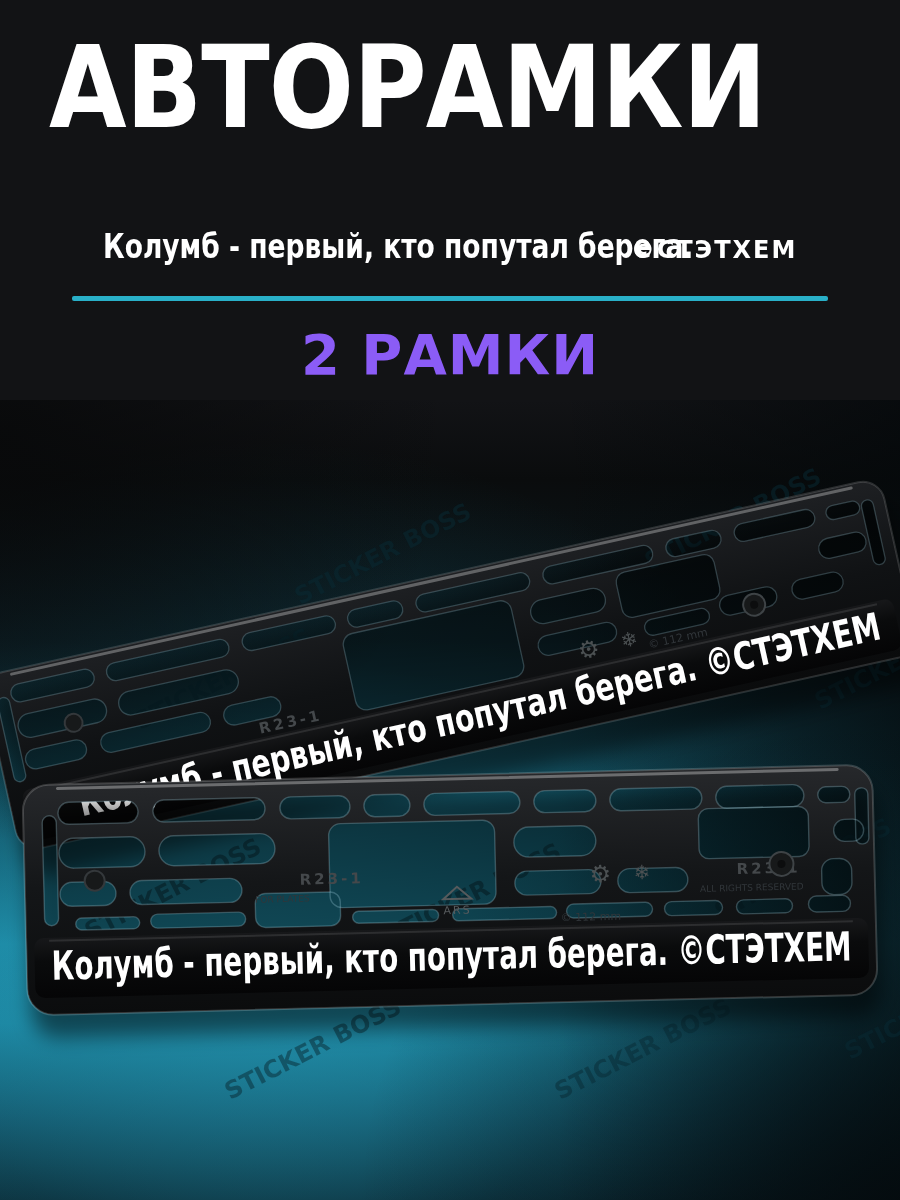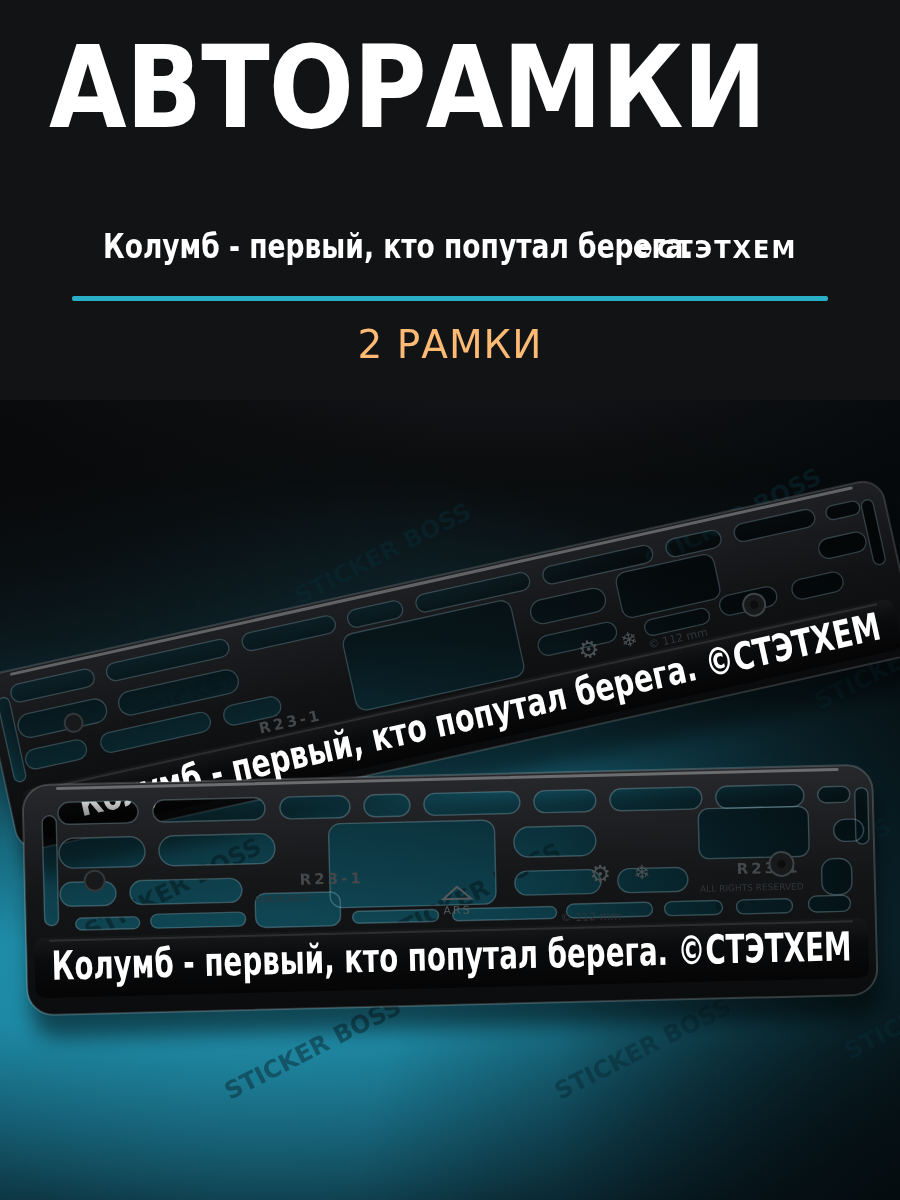--- a/index.html
+++ b/index.html
@@ -9,22 +9,22 @@
   .title-wrap{position:absolute;top:30px;left:0;width:100%;text-align:left;}
   .title{display:inline-block;font-size:114px;line-height:1.02;font-weight:700;color:#fff;
          letter-spacing:-1px;white-space:nowrap;transform:scaleX(.88);transform-origin:center;}
   .sub{position:absolute;top:226px;left:0;width:100%;display:flex;justify-content:center;
        align-items:baseline;gap:28px;color:#fff;white-space:nowrap;}
   .slogan-box{width:500px;overflow:visible;}
   .slogan{display:inline-block;font-size:34px;font-weight:700;white-space:nowrap;
           transform:scaleX(.78);transform-origin:left center;}
   .brand{font-size:24px;font-weight:700;letter-spacing:2px;}
   .divider{position:absolute;top:296px;left:72px;width:756px;height:5px;background:#29b0c8;border-radius:2px;}
-  .count{position:absolute;top:322px;left:0;width:100%;text-align:center;font-size:39px;
-         font-weight:400;color:#fdba74;letter-spacing:1px;}
+  .count{position:absolute;top:322px;left:0;width:100%;text-align:center;font-size:56px;
+         font-weight:700;color:#8b5cf6;letter-spacing:1px;}
   
   .photo{position:absolute;top:400px;left:0;width:900px;height:800px;display:block;}
   .photo text{font-family:"DejaVu Sans","Liberation Sans",sans-serif;}
   .print{font-weight:700;fill:#ffffff;}
   .frag{font-weight:700;fill:#ededed;}
   .emboss{fill:#44484b;font-weight:700;}
   .emboss-faint{fill:#31363a;}
   .wm{font-weight:700;fill:rgba(8,42,52,.5);}
 </style>
 </head>

